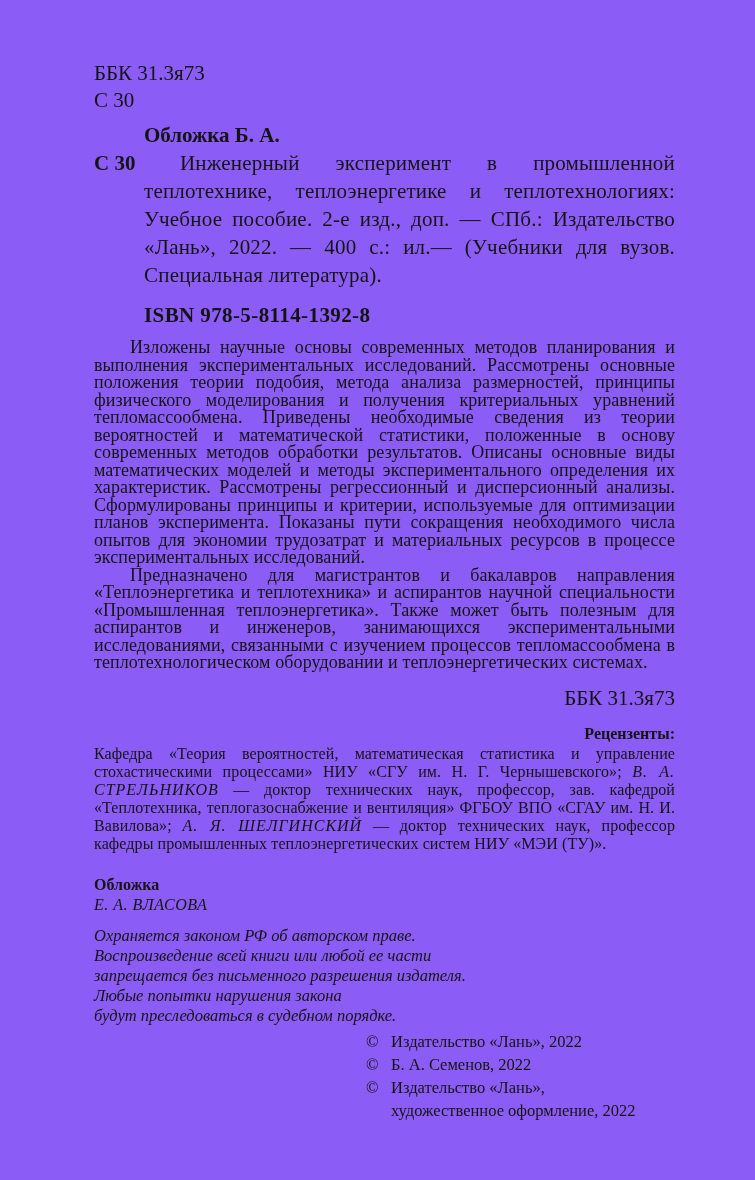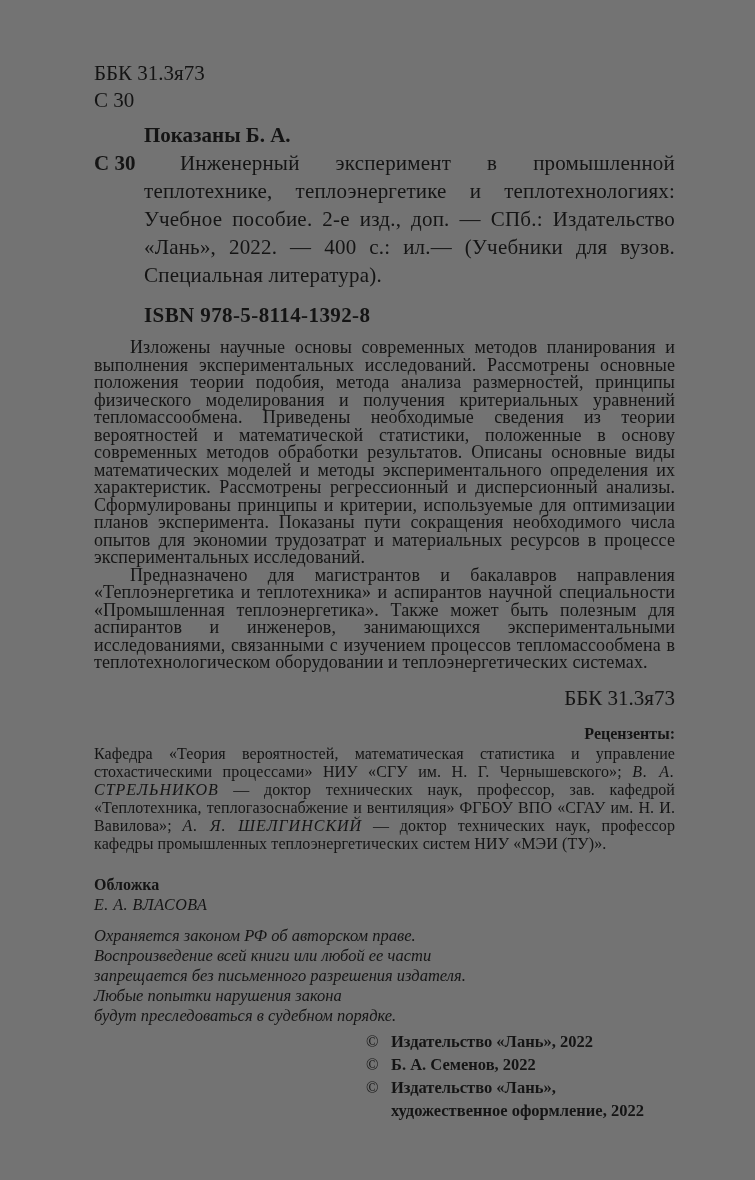--- a/index.html
+++ b/index.html
@@ -2,21 +2,21 @@
 <html lang="ru"><head>
 <meta charset="utf-8">
 <style>
   html, body { margin: 0; padding: 0; background: #ffffff; }
   .page {
     position: relative;
     width: 755px;
     height: 1180px;
     box-sizing: border-box;
     padding: 60px 80px 0 94px;
-    background: #737373;
+    background: #8b5cf6;
     color: #141414;
     font-family: "Liberation Serif", "DejaVu Serif", serif;
     overflow: hidden;
   }
   .bold { font-weight: bold; }
 
   .head-line { font-size: 21px; line-height: 27px; }
 
   .card-author {
     padding-left: 50px;
@@ -91,31 +91,31 @@
     text-align: left;
     font-style: italic;
     font-size: 16.5px;
     line-height: 20px;
     white-space: pre-line;
   }
 
   .copyright { margin-top: 4px; margin-left: 272px; font-size: 16.5px; line-height: 23px; }
   .c-row { display: flex; }
   .c-sym { width: 25px; flex: none; }
-  .c-text { white-space: pre-line; font-weight: bold; }
+  .c-text { white-space: pre-line; }
 </style>
 </head>
 <body>
 
 <div class="page">
 
   <div class="head-line">ББК 31.3я73</div>
   <div class="head-line">С 30</div>
 
-  <div class="card-author">Показаны Б. А.</div>
+  <div class="card-author">Обложка Б. А.</div>
 
   <div class="card-entry">
     <span class="card-sign">С 30</span>
     <p class="card-desc">Инженерный эксперимент в промышленной теплотехнике, теплоэнергетике и теплотехнологиях: Учебное пособие. 2-е изд., доп. — СПб.: Издательство «Лань», 2022. — 400 с.: ил.— (Учебники для вузов. Специальная литература).</p>
   </div>
 
   <div class="isbn">ISBN 978-5-8114-1392-8</div>
 
   <div class="annotation">
     <p>Изложены научные основы современных методов планирования и выполнения экспериментальных исследований. Рассмотрены основные положения теории подобия, метода анализа размерностей, принципы физического моделирования и получения критериальных уравнений тепломассообмена. Приведены необходимые сведения из теории вероятностей и математической статистики, положенные в основу современных методов обработки результатов. Описаны основные виды математических моделей и методы экспериментального определения их характеристик. Рассмотрены регрессионный и дисперсионный анализы. Сформулированы принципы и критерии, используемые для оптимизации планов эксперимента. Показаны пути сокращения необходимого числа опытов для экономии трудозатрат и материальных ресурсов в процессе экспериментальных исследований.</p>

